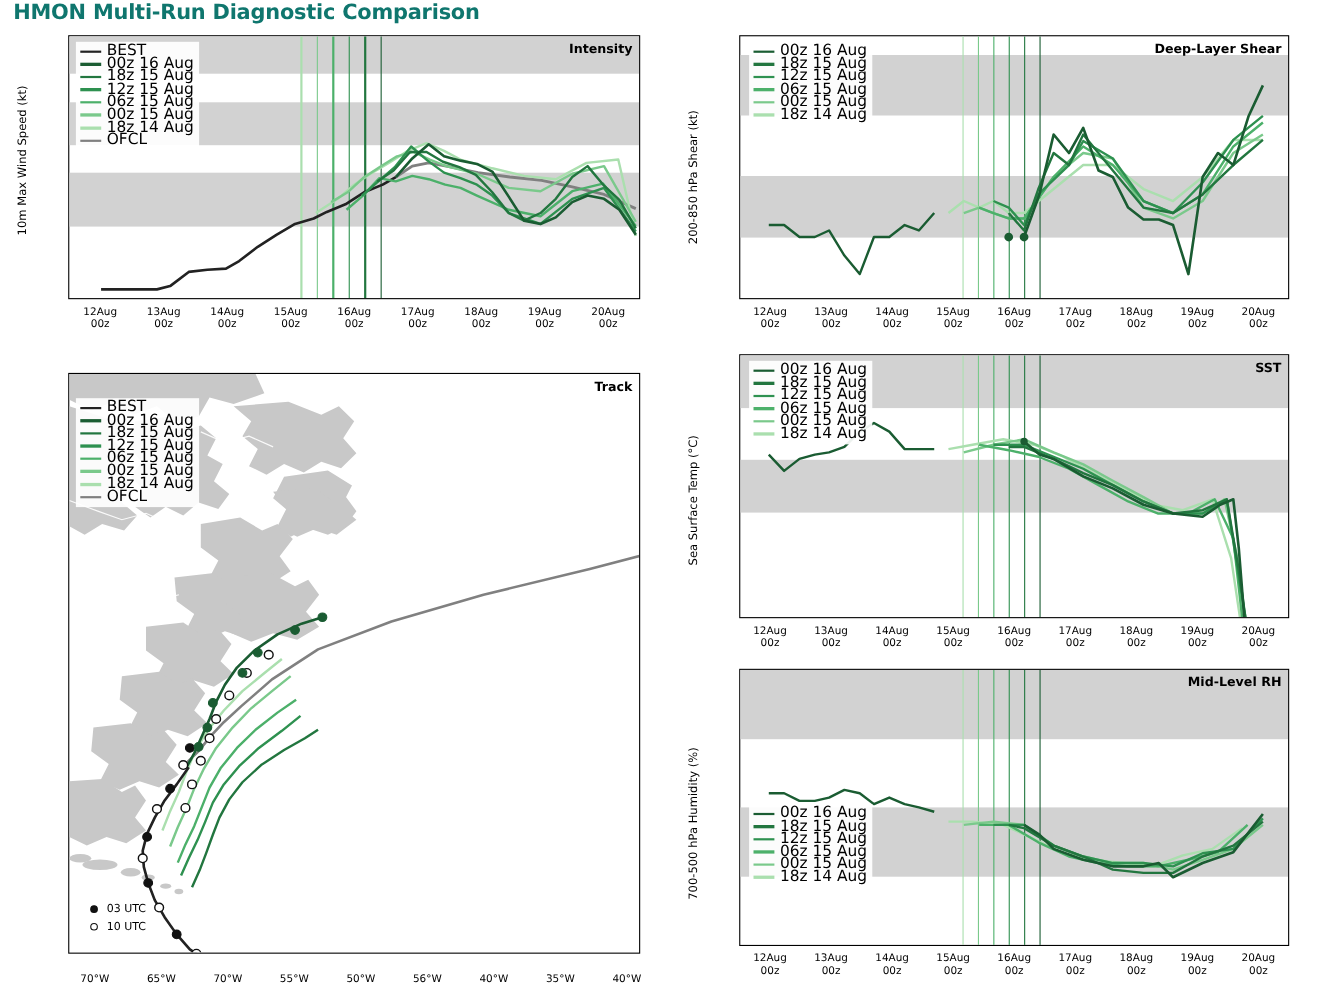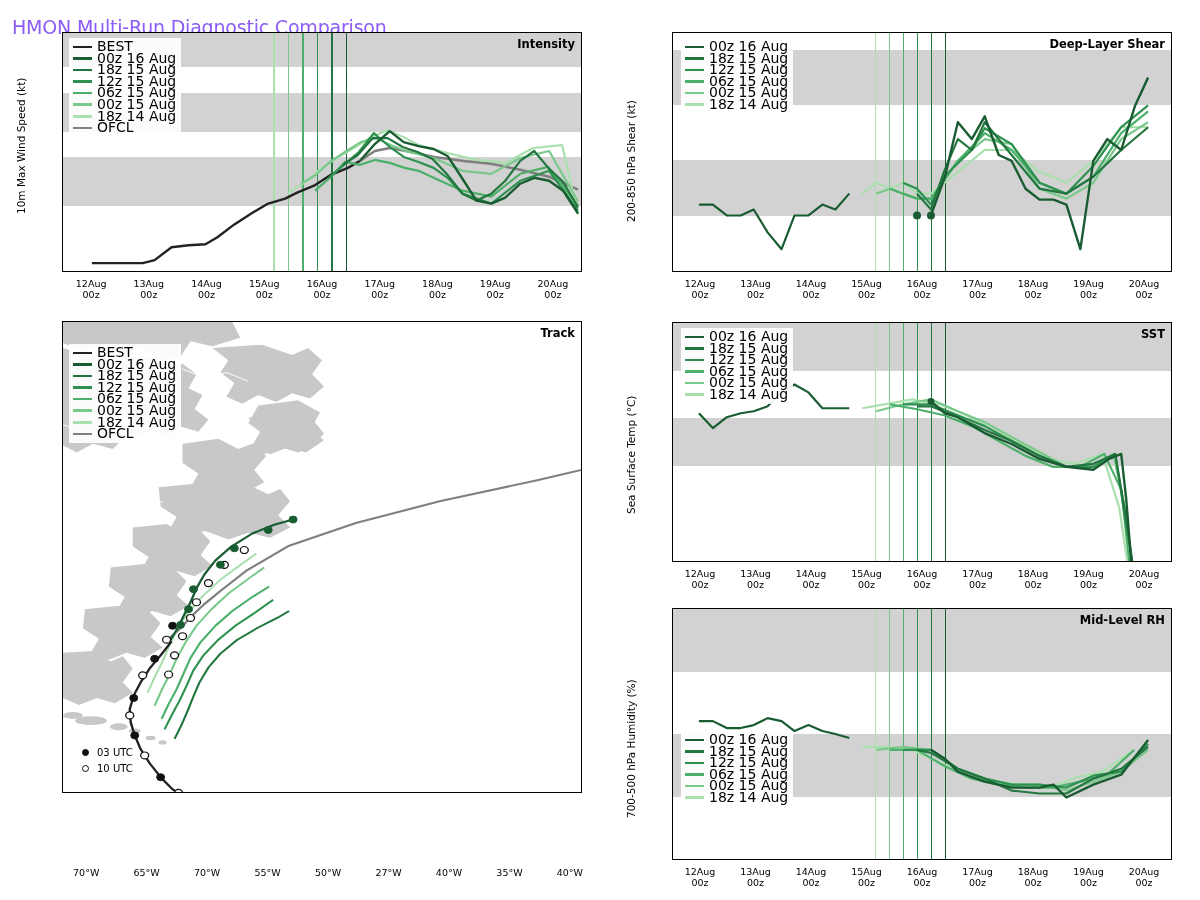--- a/index.html
+++ b/index.html
@@ -6,22 +6,22 @@
   html, body {
     margin: 0; padding: 0;
     width: 1200px; height: 900px;
     background: #ffffff;
     font-family: "DejaVu Sans", sans-serif;
     overflow: hidden;
   }
   #root { position: relative; width: 1200px; height: 900px; }
 
   .title-left {
-    position: absolute; left: 12px; top: 16px;
-    font-size: 19px; font-weight: normal; color: #8b5cf6;
+    position: absolute; left: 12px; top: 0;
+    font-size: 19px; font-weight: bold; color: #0f766e;
     letter-spacing: -0.2px;
   }
   .title-right {
     position: absolute; right: 14px; top: 4px;
     font-size: 19px; font-weight: bold; color: #000;
     letter-spacing: -0.2px;
   }
 
   .panel { position: absolute; }
   .plotbox {
@@ -217,21 +217,21 @@
 00z</span></div>
       <div class="tick-x" style="left:72.2%; top:0;"><span style="white-space:pre-line;">18Aug
 00z</span></div>
       <div class="tick-x" style="left:83.3%; top:0;"><span style="white-space:pre-line;">19Aug
 00z</span></div>
       <div class="tick-x" style="left:94.4%; top:0;"><span style="white-space:pre-line;">20Aug
 00z</span></div>
     </div>
   </div>
 
-  <div class="panel" id="panel-track" style="left:62px; top:321px; width:520px; height:472px;">
+  <div class="panel" id="panel-track" style="left:62px; top:339px; width:520px; height:528px;">
     <div class="plotbox">
 
       <svg class="plot" viewBox="0 0 520 540" preserveAspectRatio="none">
 
         <g fill="#c8c8c8" stroke="none">
           <path d="M0,0 L170,0 L178,18 L150,28 L128,22 L118,40 L96,44 L80,30 L58,38 L40,26 L20,34 L0,24 Z"></path>
           <path d="M0,30 L30,40 L52,48 L40,62 L56,76 L44,92 L60,104 L48,120 L62,132 L50,146 L30,140 L14,150 L0,142 Z"></path>
           <path d="M60,44 L90,40 L104,52 L120,48 L134,60 L126,76 L140,84 L132,100 L146,112 L136,126 L118,120 L104,132 L88,124 L74,134 L60,124 L68,108 L56,96 L66,82 L54,68 Z"></path>
           <path d="M150,30 L200,26 L230,38 L246,30 L260,44 L250,60 L262,74 L248,88 L230,82 L214,92 L196,84 L180,94 L164,86 L172,70 L158,58 L166,44 Z"></path>
           <path d="M196,96 L236,90 L258,104 L248,124 L262,136 L244,150 L226,144 L208,152 L192,144 L200,128 L186,116 Z"></path>
@@ -398,21 +398,21 @@
         <div class="tickmark-x" style="left:86.05%;"></div>
       <div class="tickmark-x" style="left:97.67%;"></div>
     </div>
 
     <div style="position:absolute; left:0; top:541px; width:100%; height:20px;">
       <div class="tick-x" style="left:4.65%; top:0;">70°W</div>
       <div class="tick-x" style="left:16.28%; top:0;">65°W</div>
       <div class="tick-x" style="left:27.91%; top:0;">70°W</div>
       <div class="tick-x" style="left:39.53%; top:0;">55°W</div>
       <div class="tick-x" style="left:51.16%; top:0;">50°W</div>
-      <div class="tick-x" style="left:62.79%; top:0;">27°W</div>
+      <div class="tick-x" style="left:62.79%; top:0;">56°W</div>
       <div class="tick-x" style="left:74.42%; top:0;">40°W</div>
       <div class="tick-x" style="left:86.05%; top:0;">35°W</div>
       <div class="tick-x" style="left:97.67%; top:0;">40°W</div>
     </div>
   </div>
 
   <div class="panel" id="panel-shear" style="left:672px; top:32px; width:500px; height:240px;">
     <div class="plotbox">
       <div class="band" style="top:53.5%; height:23.3%;"></div>
       <div class="band" style="top:7.0%;  height:23.3%;"></div>

